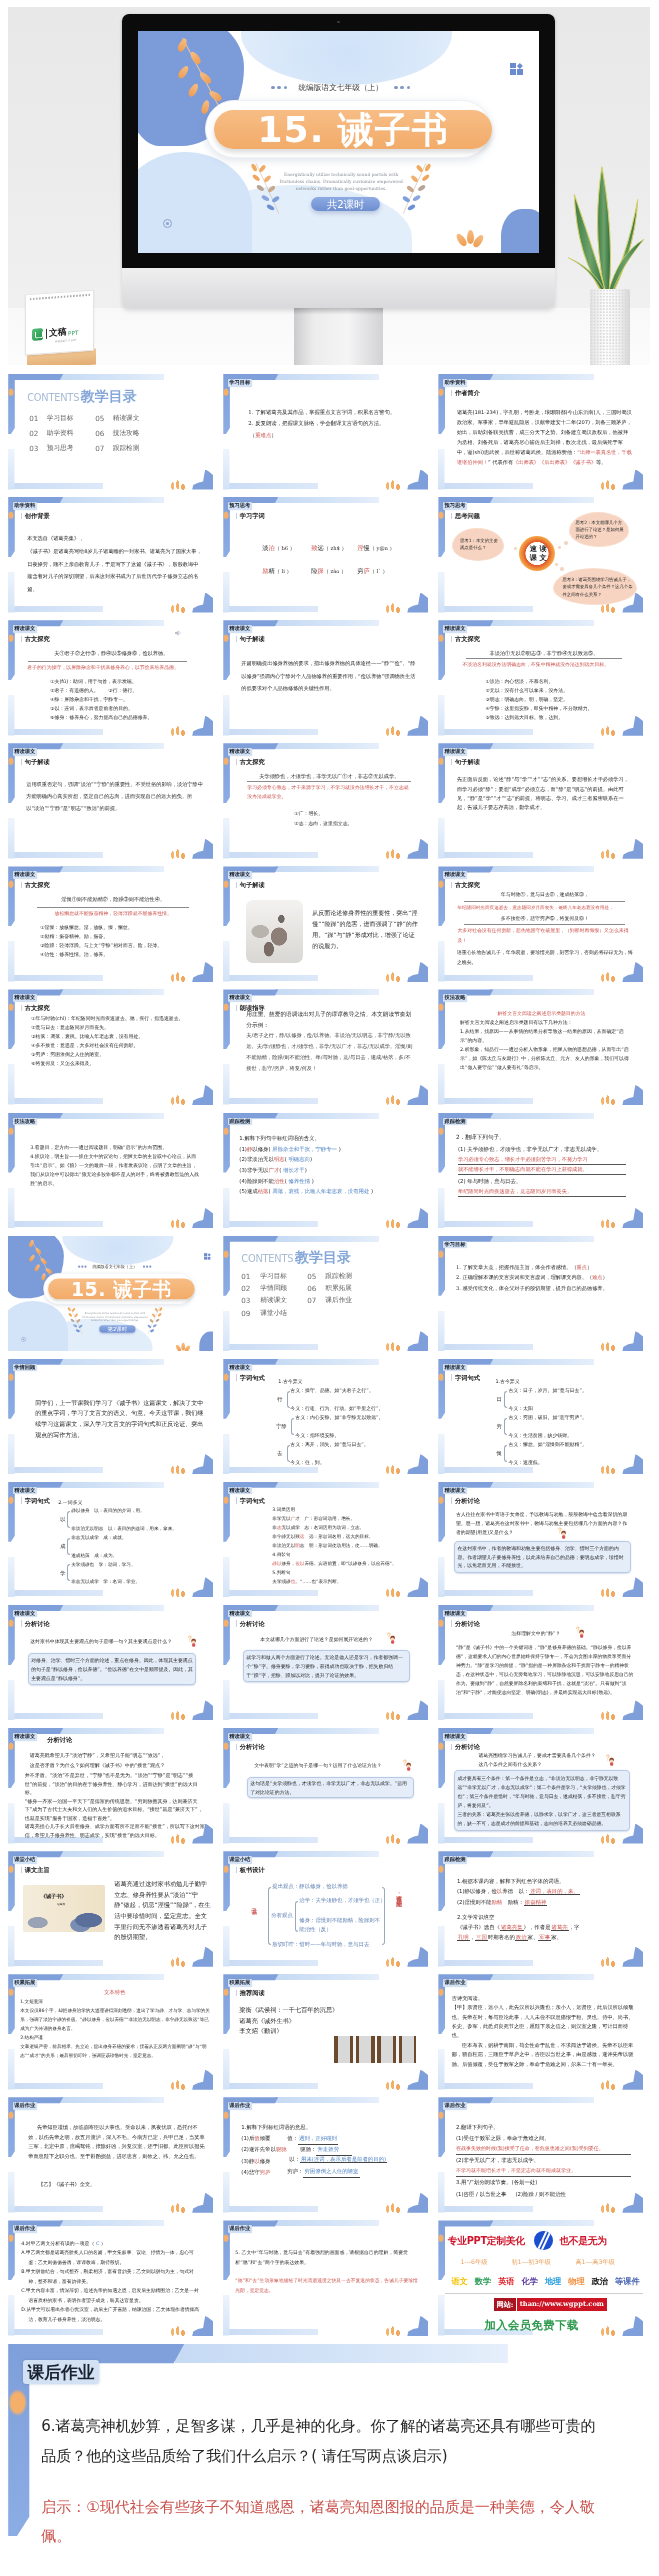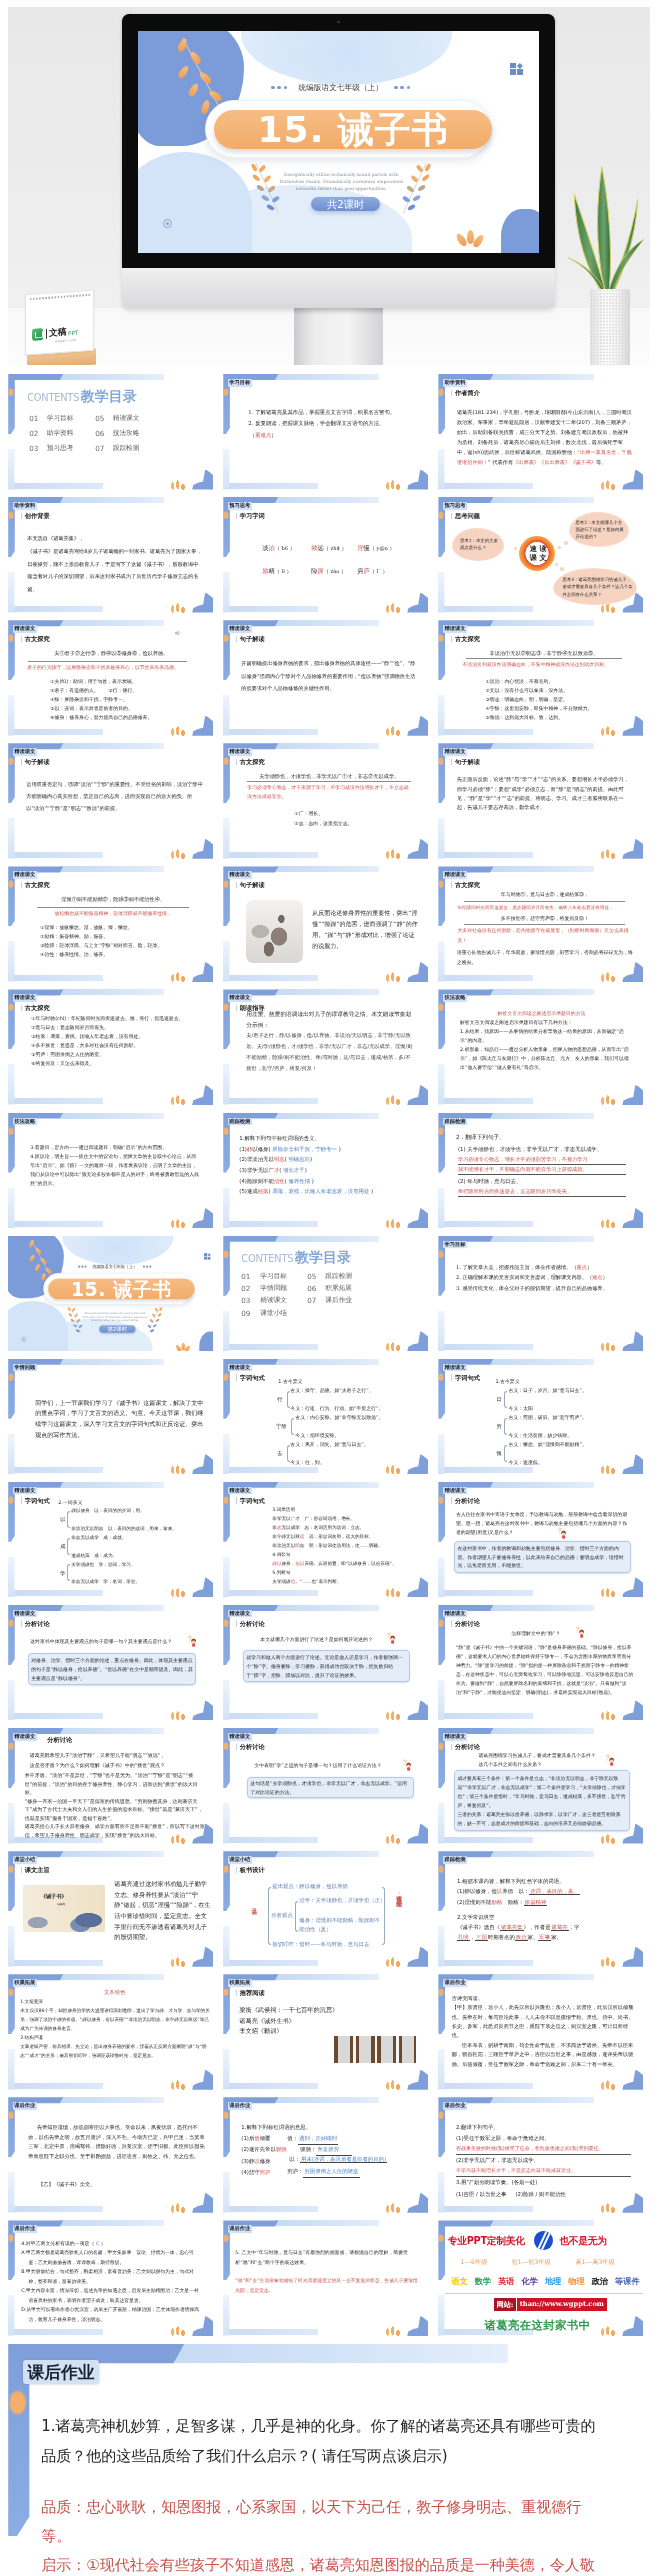--- a/index.html
+++ b/index.html
@@ -900,27 +900,26 @@
     <span style="color:#2aa0e0">地理</span>
     <span style="color:#f0954a">物理</span>
     <span style="color:#111111">政治</span>
     <span style="color:#4a66b4">等课件</span>
   </div>
   <div class="ad-line"></div>
   <div class="ad-web">
         <span>网站:</span>
         <span>than://www.wgppt.com</span>
       </div>
-  <div class="ad-cta">诸葛亮在这封家书中</div>
+  <div class="ad-cta">加入会员免费下载</div>
 </div>
 
 </div>
 
 <div class="slide big">
   <div class="tag">课后作业</div>
-  <div class="t" style="left:33px;top:67px;width:567px;font-size:15px;line-height:30px">1.诸葛亮神机妙算，足智多谋，几乎是神的化身。你了解的诸葛亮还具有哪些可贵的品质？他的这些品质给了我们什么启示？( 请任写两点谈启示)</div>
+  <div class="t" style="left:33px;top:67px;width:567px;font-size:15px;line-height:30px">6.诸葛亮神机妙算，足智多谋，几乎是神的化身。你了解的诸葛亮还具有哪些可贵的品质？他的这些品质给了我们什么启示？( 请任写两点谈启示)</div>
   <div class="t r" style="left:33px;top:149px;width:567px;font-size:15px;line-height:29px">
-    <p>品质：忠心耿耿，知恩图报，心系家国，以天下为己任，教子修身明志、重视德行等。</p>
     <p>启示：①现代社会有些孩子不知道感恩，诸葛亮知恩图报的品质是一种美德，令人敬佩。</p>
 
   </div>
 </div>
 
 
 </body></html>

